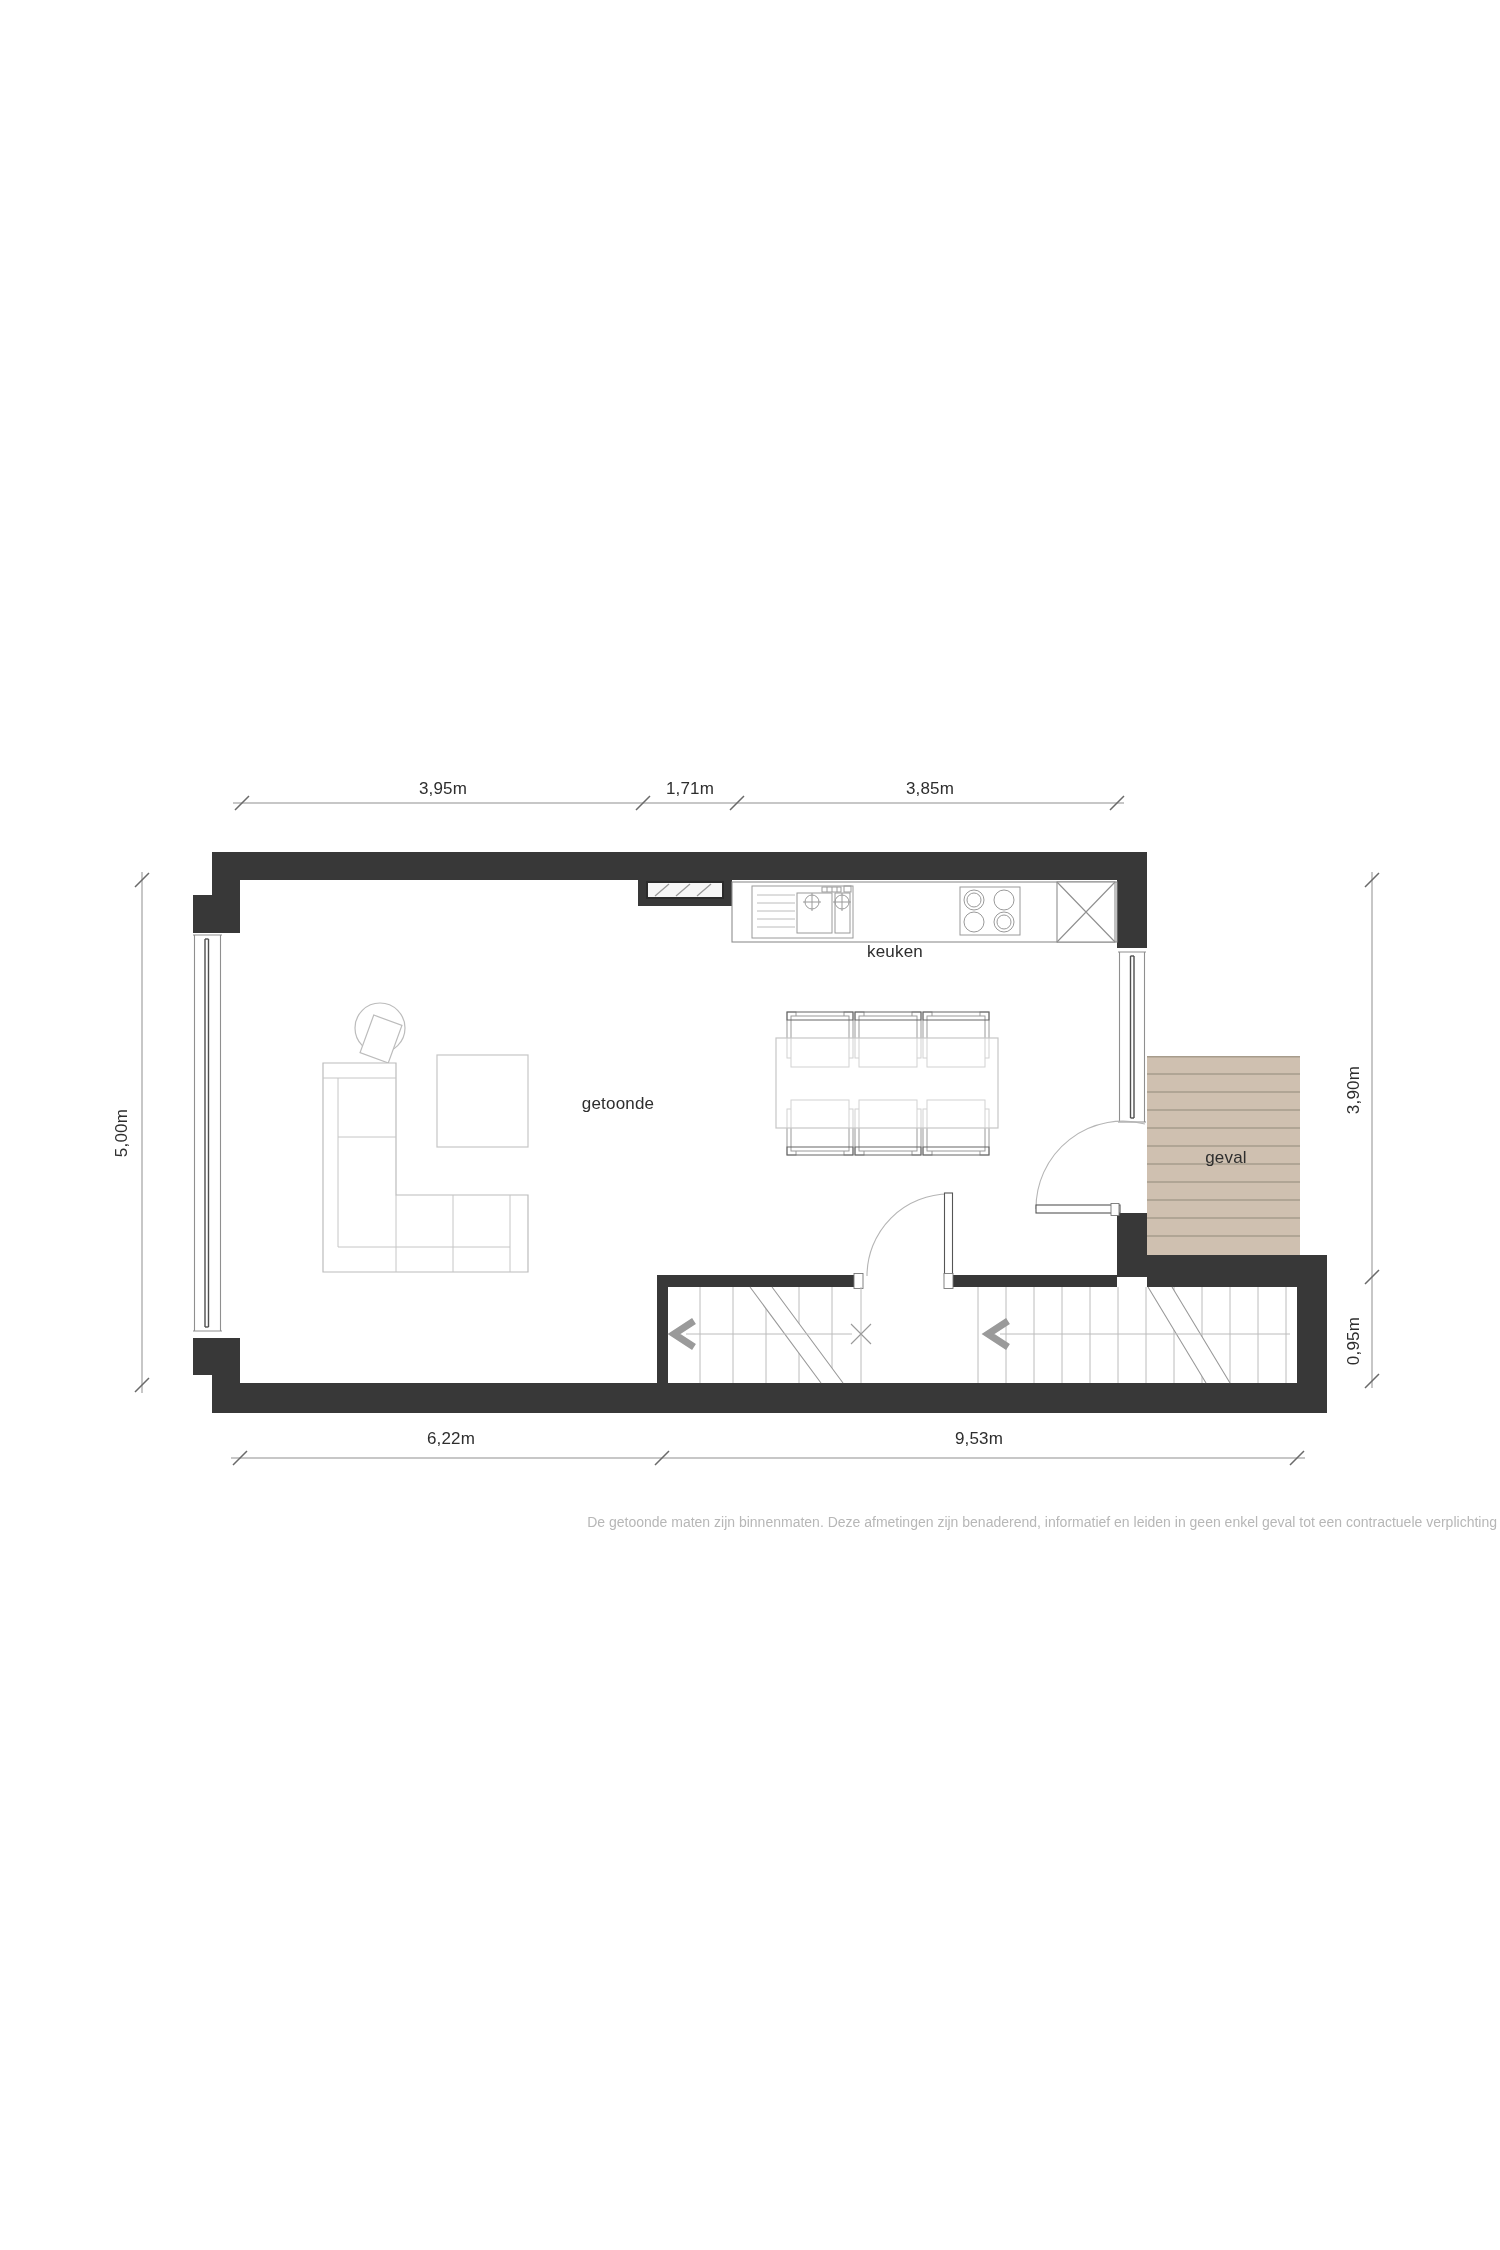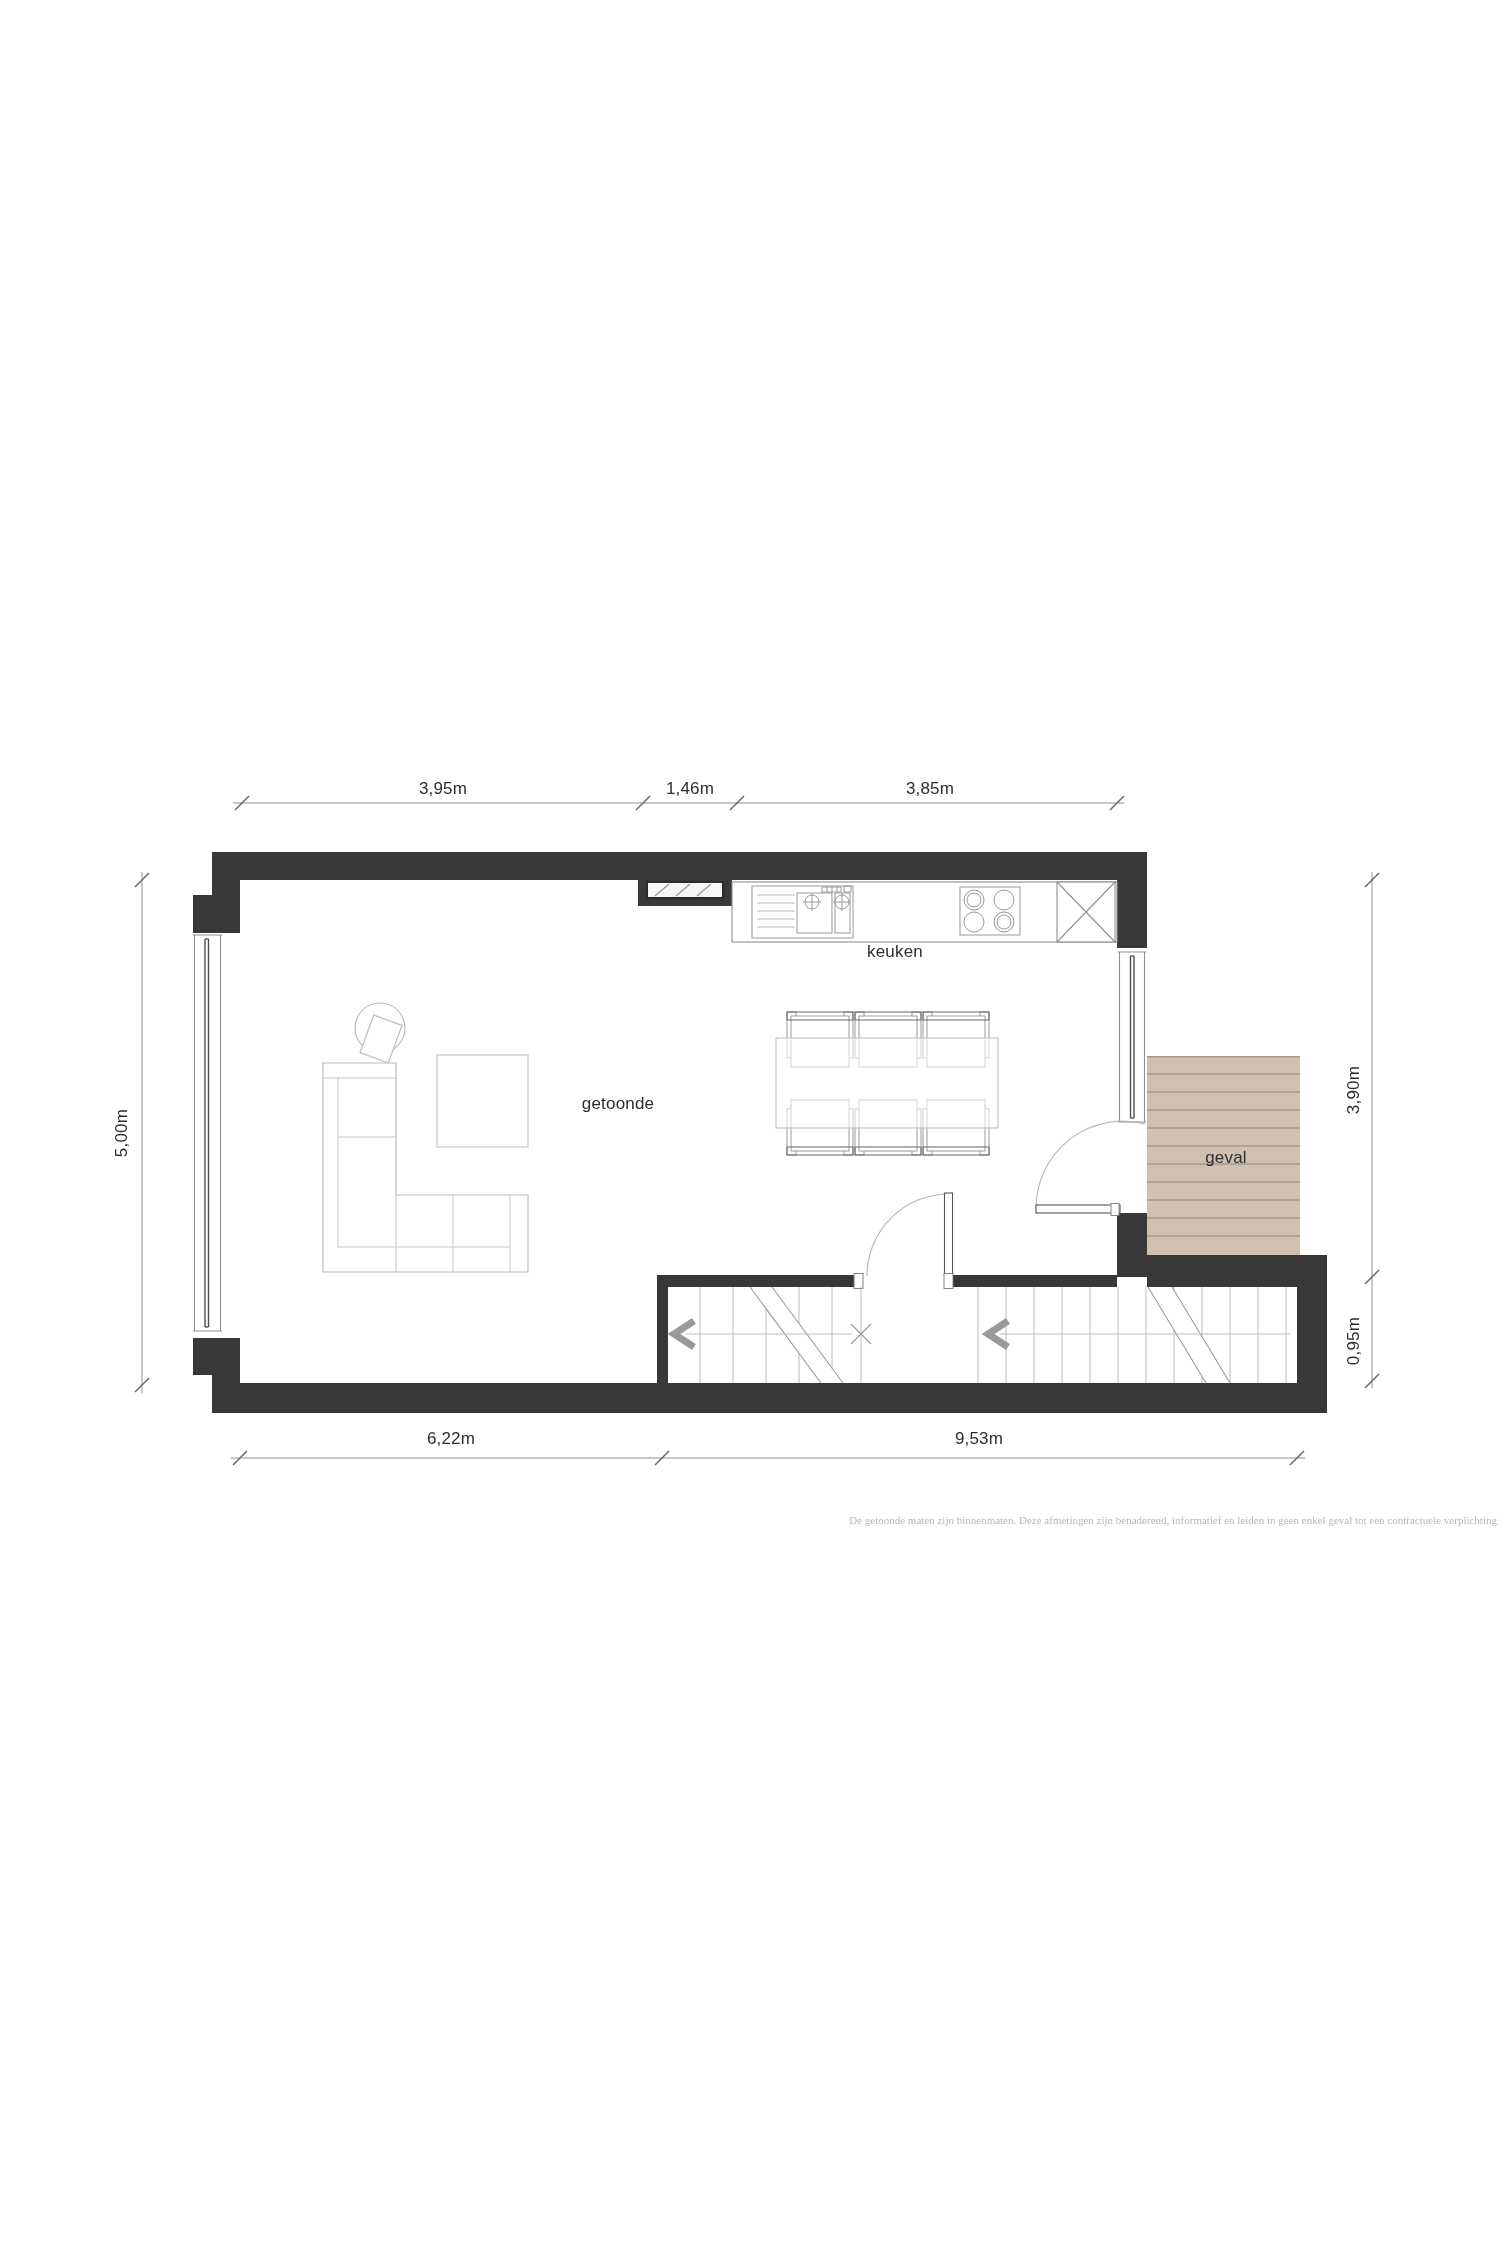--- a/index.html
+++ b/index.html
@@ -28,22 +28,22 @@
   .arrow     {stroke:var(--line-mid);stroke-width:7;fill:none;stroke-linecap:butt;stroke-linejoin:miter;}
   .terras    {fill:var(--terrace-fill);stroke:none;}
   .terrasline{stroke:var(--terrace-line);stroke-width:1.5;fill:none;}
   .hatchbox  {fill:var(--hatch-fill);stroke:#2b2b2b;stroke-width:2;}
   .hatchline {stroke:#9a9a9a;stroke-width:1.3;fill:none;}
 
   
   .lbl{position:absolute;transform:translate(-50%,-50%);white-space:nowrap;
        font-size:17px;color:var(--label-text);letter-spacing:0.2px;}
   .lbl.v{transform:translate(-50%,-50%) rotate(-90deg);}
-  .disclaimer{position:absolute;right:3px;top:1514px;font-size:11px;
-       color:var(--disclaimer-text);white-space:nowrap;font-family:Liberation Serif, serif;}
+  .disclaimer{position:absolute;right:3px;top:1514px;font-size:14px;
+       color:var(--disclaimer-text);white-space:nowrap;}
 </style>
 </head>
 <body>
 
 <div class="canvas">
 
   <svg width="1500" height="2250" viewBox="0 0 1500 2250">
 
     <g>
       <rect class="wall" x="212" y="852" width="935" height="28"></rect>
@@ -219,21 +219,21 @@
       <line class="dimline" x1="1372" y1="872" x2="1372" y2="1388"></line>
       <path class="tick" d="M1365,887 L1379,873 M1365,1284 L1379,1270 M1365,1388 L1379,1374"></path>
     </g>
     <g>
       <line class="dimline" x1="231" y1="1458" x2="1305" y2="1458"></line>
       <path class="tick" d="M233,1465 L247,1451 M655,1465 L669,1451 M1290,1465 L1304,1451"></path>
     </g>
   </svg>
 
   <div class="lbl" style="left:443px;top:789px">3,95m</div>
-  <div class="lbl" style="left:690px;top:789px">1,46m</div>
+  <div class="lbl" style="left:690px;top:789px">1,71m</div>
   <div class="lbl" style="left:930px;top:789px">3,85m</div>
 
   <div class="lbl" style="left:451px;top:1439px">6,22m</div>
   <div class="lbl" style="left:979px;top:1439px">9,53m</div>
 
   <div class="lbl v" style="left:122px;top:1133px">5,00m</div>
   <div class="lbl v" style="left:1354px;top:1090px">3,90m</div>
   <div class="lbl v" style="left:1354px;top:1341px">0,95m</div>
 
   <div class="lbl" style="left:618px;top:1104px">getoonde</div>

